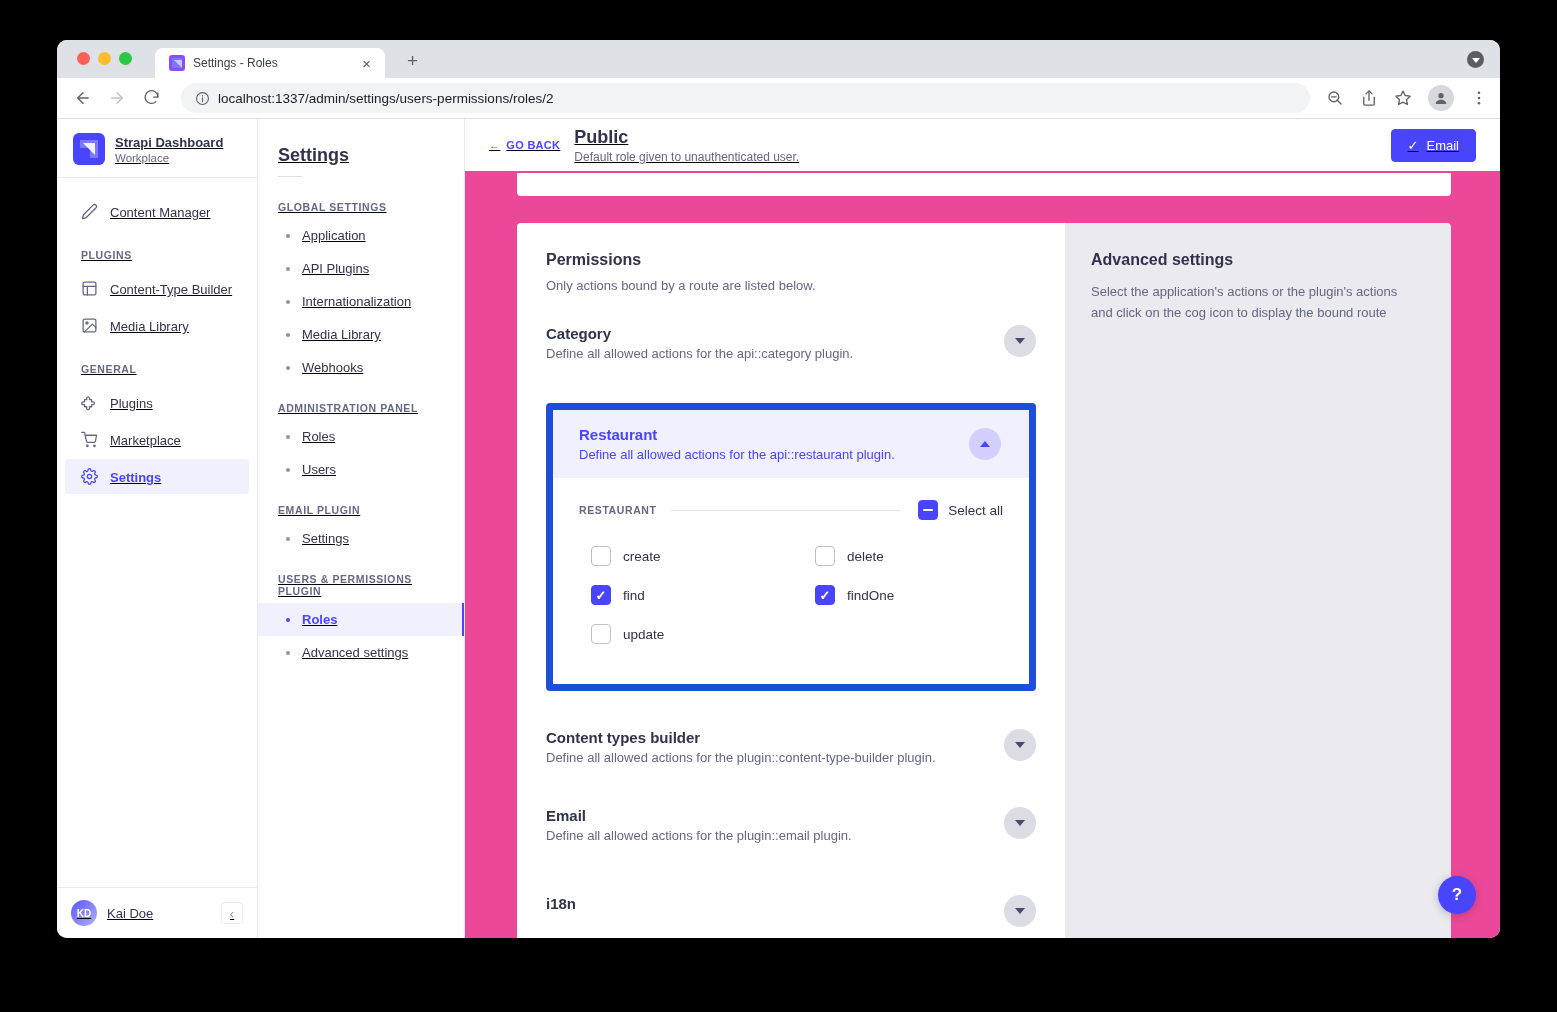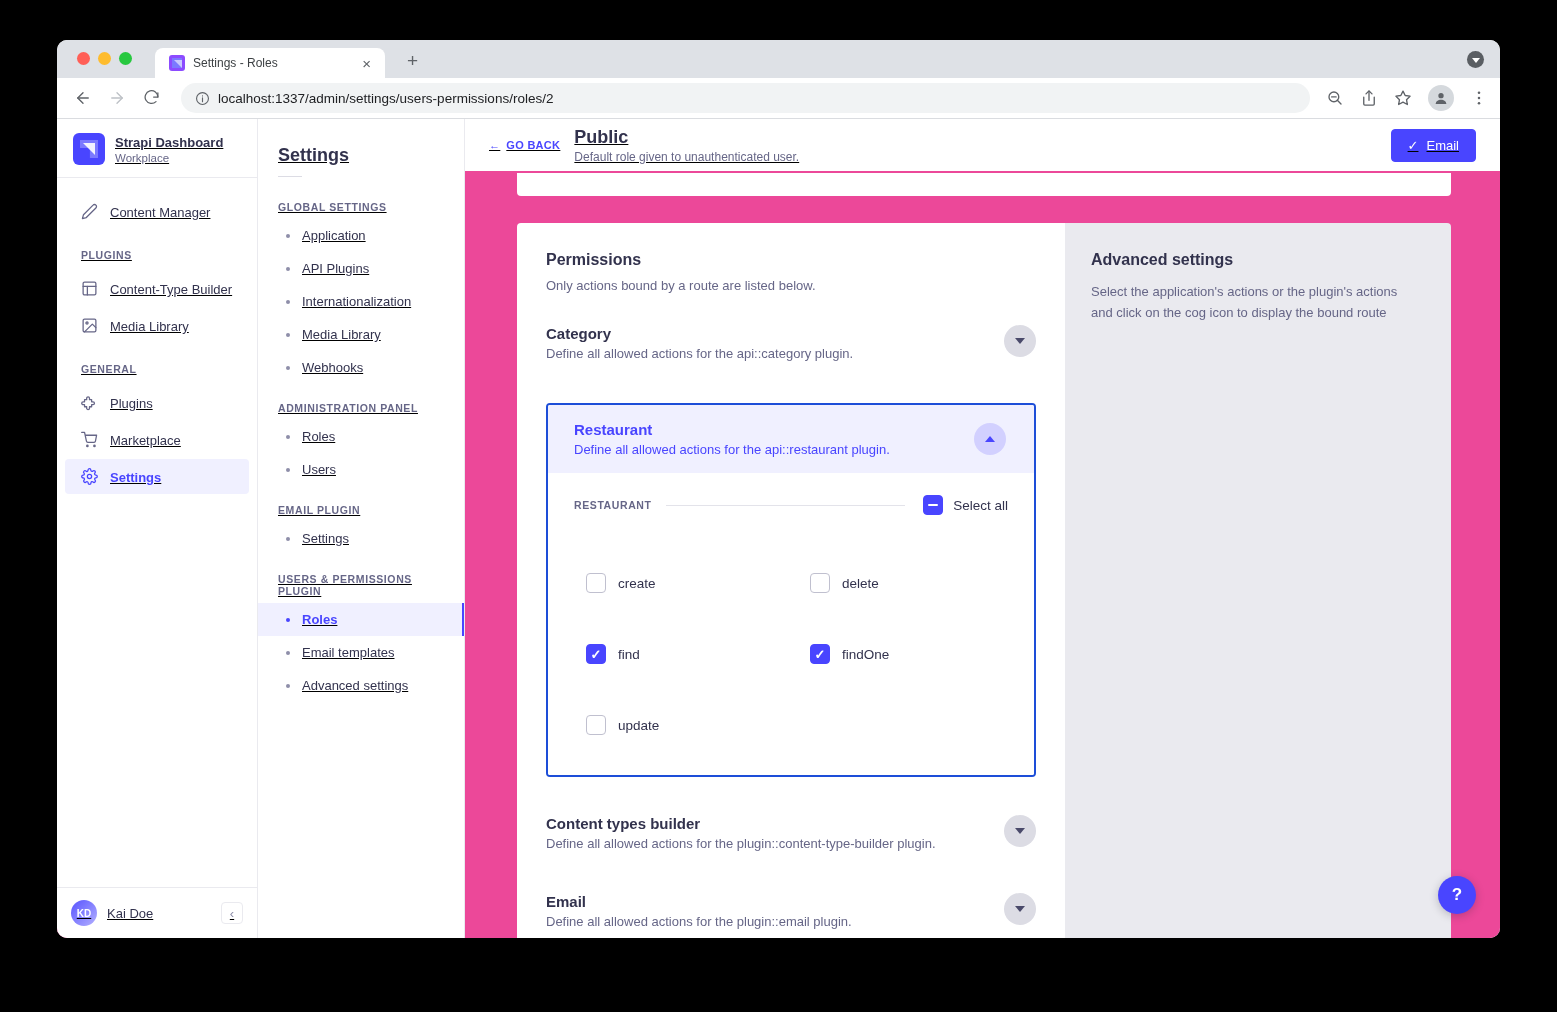--- a/index.html
+++ b/index.html
@@ -79,41 +79,41 @@
   .adv-panel .panel-sub { line-height:1.65; margin-top:12px; }
 
   .acc-list { margin-top:32px; }
   .acc-row { display:flex; align-items:flex-start; justify-content:space-between; margin-bottom:42px; }
   .acc-titles .t { font-size:15px; font-weight:bold; color:#32324d; }
   .acc-titles .d { font-size:13px; color:#666687; margin-top:4px; }
   .caret-btn { width:32px; height:32px; border-radius:50%; background:#dcdce4; border:none; display:flex; align-items:center; justify-content:center; flex:none; }
   .caret-down { width:0; height:0; border-left:5px solid transparent; border-right:5px solid transparent; border-top:6px solid #4a4a6a; }
   .caret-up { width:0; height:0; border-left:5px solid transparent; border-right:5px solid transparent; border-bottom:6px solid #4945ff; }
 
-  .acc-card { border:2px solid #1d4ed8; border-radius:4px; margin-bottom:38px; overflow:hidden; }
+  .acc-card { border:7px solid #1d4ed8; border-radius:4px; margin-bottom:38px; overflow:hidden; }
   .acc-card-head { background:#f0f0ff; padding:16px 28px 16px 26px; display:flex; align-items:center; justify-content:space-between; }
   .acc-card-head .t { font-size:15px; font-weight:bold; color:#4945ff; }
   .acc-card-head .d { font-size:13px; color:#4945ff; margin-top:4px; }
   .caret-btn.purple { background:#d2d0ff; }
   .acc-card-body { background:#fff; padding:22px 26px 40px 26px; }
   .group-row { display:flex; align-items:center; }
   .group-label { font-size:10.5px; font-weight:bold; letter-spacing:.6px; color:#666687; flex:none; }
   .group-line { flex:1; height:1px; background:#e3e3ea; margin:0 18px 0 14px; }
   .selectall { display:flex; align-items:center; gap:10px; flex:none; }
   .selectall-label { font-size:13.5px; color:#32324d; }
 
   .cb { width:20px; height:20px; border-radius:4px; border:1px solid #c0c0cf; background:#fff; display:flex; align-items:center; justify-content:center; flex:none; }
   .cb.checked, .cb.indeterminate { background:#4945ff; border-color:#4945ff; }
   .cb .mark { display:none; color:#fff; font-size:13px; font-weight:bold; line-height:1; }
   .cb.checked .mark { display:block; }
   .cb .minus { display:none; width:10px; height:2px; background:#fff; border-radius:1px; }
   .cb.indeterminate .minus { display:block; }
 
   .cb-grid { display:grid; grid-template-columns: 224px 224px; row-gap:19px; margin-top:26px; padding-left:12px; }
-  .cb-item { display:flex; align-items:center; gap:12px; font-size:13.5px; color:#32324d;margin-top:32px; }
+  .cb-item { display:flex; align-items:center; gap:12px; font-size:13.5px; color:#32324d; }
 
   .help-fab { position:absolute; right:24px; bottom:24px; width:38px; height:38px; border-radius:50%; background:#4945ff; color:#fff; font-size:17px; font-weight:bold; display:flex; align-items:center; justify-content:center; border:none; z-index:5; box-shadow:0 2px 8px rgba(33,33,52,.25); }
 
   svg.icon { stroke:#666687; fill:none; stroke-width:1.8; stroke-linecap:round; stroke-linejoin:round; }
   .sb-item.active svg.icon { stroke:#4945ff; }
   svg.chrome-ic { stroke:#5f6368; fill:none; stroke-width:1.8; stroke-linecap:round; stroke-linejoin:round; }
   svg.chrome-ic.dim { stroke:#bdc1c6; }
 </style>
 </head>
 <body>
@@ -298,24 +298,20 @@
       <div class="sn-section">EMAIL PLUGIN</div>
       <div class="sn-item">
           <span class="sn-dot"></span>
           <span>Settings</span>
         </div>
 
       <div class="sn-section">USERS &amp; PERMISSIONS PLUGIN</div>
       <div class="sn-item active">
           <span class="sn-dot"></span>
           <span>Roles</span>
-        </div>
-      <div class="sn-item">
-          <span class="sn-dot"></span>
-          <span>Email templates</span>
         </div>
       <div class="sn-item">
           <span class="sn-dot"></span>
           <span>Advanced settings</span>
         </div>
     </div>
 
     <div class="main">
       <div class="main-header">
         <a class="goback">

